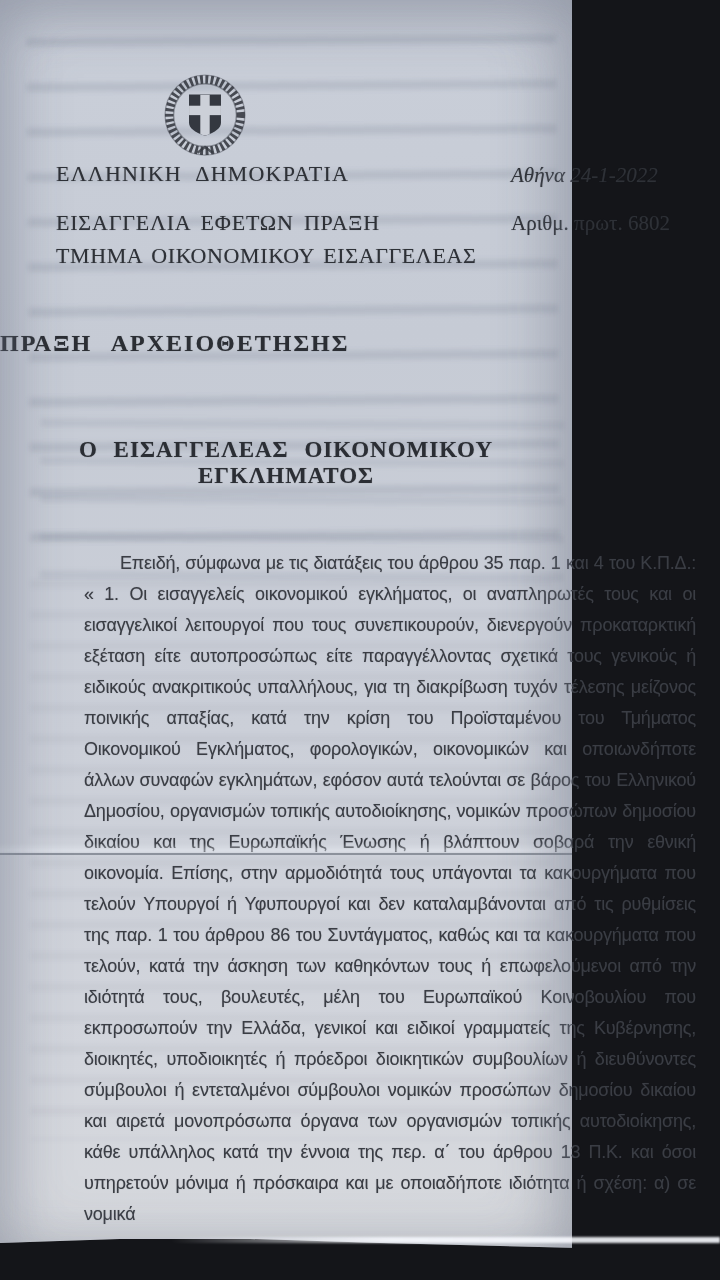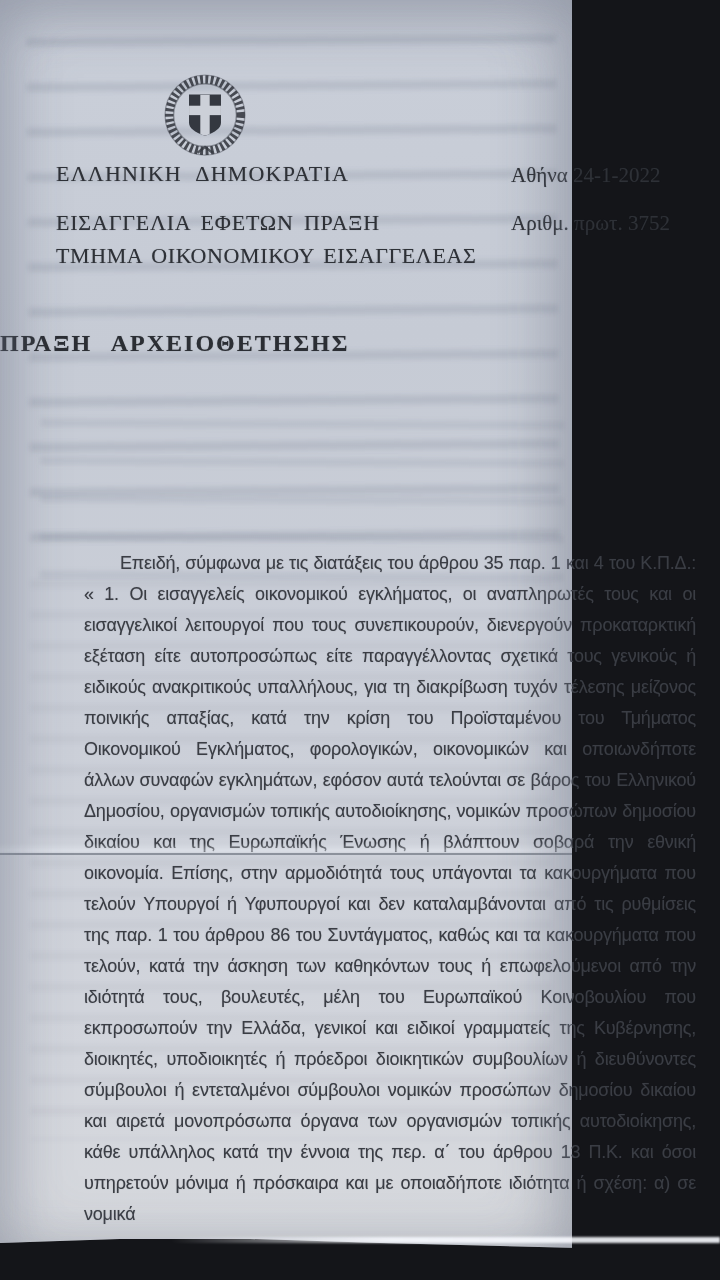--- a/index.html
+++ b/index.html
@@ -64,21 +64,21 @@
   .h-serif{
     position:absolute;
     font-family:"Liberation Serif", serif;
     color:#2e3137;
     white-space:nowrap;
     text-shadow:0 0 1px rgba(46,49,55,.4);
   }
   .republic   {left:56px;top:161px;font-size:22px;letter-spacing:1.2px;word-spacing:8px;}
   .office     {left:56px;top:210px;font-size:22px;letter-spacing:.8px;word-spacing:4px;}
   .department {left:56px;top:243px;font-size:22px;letter-spacing:.6px;word-spacing:3px;}
-  .place-date {left:511px;top:163px;font-size:21px;}
+  .place-date {left:511px;top:163px;font-size:21px;font-style:italic;}
   .protocol   {left:511px;top:211px;font-size:21px;}
   .act-title{
     position:absolute;left:0;right:0;top:330px;
     font-family:"Liberation Serif", serif;
     font-weight:bold;font-size:24px;letter-spacing:2px;word-spacing:12px;
     color:#2b2e34;text-shadow:0 0 1px rgba(43,46,52,.45);
   }
   .issuer-title{
     position:absolute;left:0;right:0;top:437px;
     text-align:center;font-family:"Liberation Serif", serif;
@@ -120,23 +120,24 @@
         <rect x="45" y="26" width="10" height="46"></rect>
         <rect x="33" y="38" width="34" height="10"></rect>
       </g>
     </g>
   </svg>
 
   <div class="h-serif republic">ΕΛΛΗΝΙΚΗ ΔΗΜΟΚΡΑΤΙΑ</div>
   <div class="h-serif office">ΕΙΣΑΓΓΕΛΙΑ ΕΦΕΤΩΝ ΠΡΑΞΗ</div>
   <div class="h-serif department">ΤΜΗΜΑ ΟΙΚΟΝΟΜΙΚΟΥ ΕΙΣΑΓΓΕΛΕΑΣ</div>
   <div class="h-serif place-date">Αθήνα 24-1-2022</div>
-  <div class="h-serif protocol">Αριθμ. πρωτ. 3752</div>
+  <div class="h-serif protocol">Αριθμ. πρωτ. 6802</div>
 
   <div class="act-title">ΠΡΑΞΗ ΑΡΧΕΙΟΘΕΤΗΣΗΣ</div>
+  <div class="issuer-title">Ο ΕΙΣΑΓΓΕΛΕΑΣ ΟΙΚΟΝΟΜΙΚΟΥ ΕΓΚΛΗΜΑΤΟΣ</div>
 
   <div class="body-text">Επειδή, σύμφωνα με τις διατάξεις του άρθρου 35 παρ. 1 και 4 του Κ.Π.Δ.: « 1. Οι εισαγγελείς οικονομικού εγκλήματος, οι αναπληρωτές τους και οι εισαγγελικοί λειτουργοί που τους συνεπικουρούν, διενεργούν προκαταρκτική εξέταση είτε αυτοπροσώπως είτε παραγγέλλοντας σχετικά τους γενικούς ή ειδικούς ανακριτικούς υπαλλήλους, για τη διακρίβωση τυχόν τέλεσης μείζονος ποινικής απαξίας, κατά την κρίση του Προϊσταμένου του Τμήματος Οικονομικού Εγκλήματος, φορολογικών, οικονομικών και οποιωνδήποτε άλλων συναφών εγκλημάτων, εφόσον αυτά τελούνται σε βάρος του Ελληνικού Δημοσίου, οργανισμών τοπικής αυτοδιοίκησης, νομικών προσώπων δημοσίου δικαίου και της Ευρωπαϊκής Ένωσης ή βλάπτουν σοβαρά την εθνική οικονομία. Επίσης, στην αρμοδιότητά τους υπάγονται τα κακουργήματα που τελούν Υπουργοί ή Υφυπουργοί και δεν καταλαμβάνονται από τις ρυθμίσεις της παρ. 1 του άρθρου 86 του Συντάγματος, καθώς και τα κακουργήματα που τελούν, κατά την άσκηση των καθηκόντων τους ή επωφελούμενοι από την ιδιότητά τους, βουλευτές, μέλη του Ευρωπαϊκού Κοινοβουλίου που εκπροσωπούν την Ελλάδα, γενικοί και ειδικοί γραμματείς της Κυβέρνησης, διοικητές, υποδιοικητές ή πρόεδροι διοικητικών συμβουλίων ή διευθύνοντες σύμβουλοι ή εντεταλμένοι σύμβουλοι νομικών προσώπων δημοσίου δικαίου και αιρετά μονοπρόσωπα όργανα των οργανισμών τοπικής αυτοδιοίκησης, κάθε υπάλληλος κατά την έννοια της περ. α΄ του άρθρου 13 Π.Κ. και όσοι υπηρετούν μόνιμα ή πρόσκαιρα και με οποιαδήποτε ιδιότητα ή σχέση: α) σε νομικά</div>
 
   <div class="crease-band"></div>
   <div class="crease-line"></div>
 
   <div class="vignette"></div>
 </div>
 
 <div class="edge-highlight"></div>

